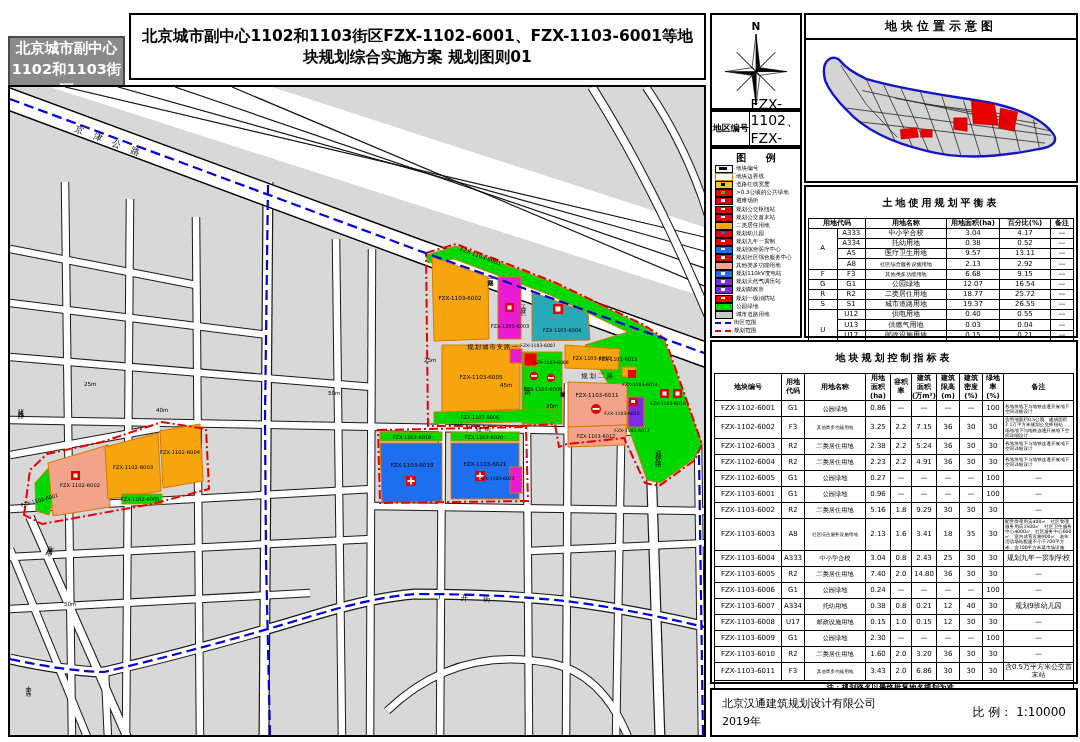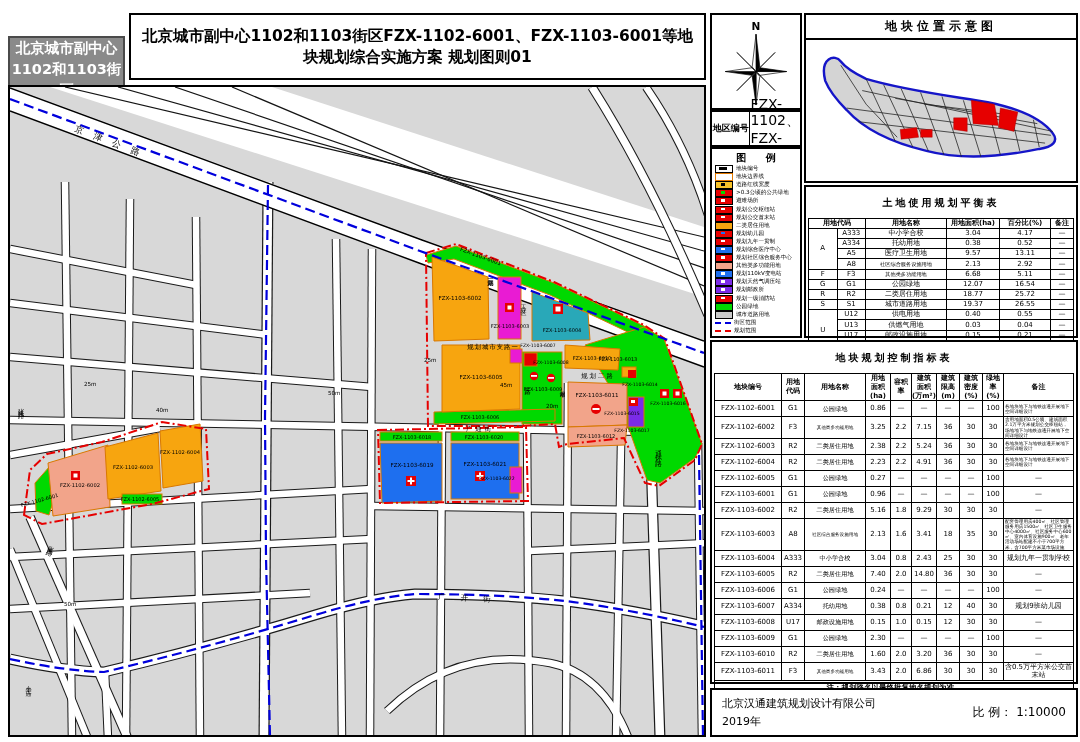--- a/index.html
+++ b/index.html
@@ -521,21 +521,21 @@
             <td style="font-size:5.2px">社区综合服务设施用地</td>
             <td>2.13</td>
             <td>2.92</td>
             <td>—</td>
           </tr>
           <tr>
             <td rowspan="1" style="width:16px">F</td>
             <td>F3</td>
             <td style="font-size:5.2px">其他类多功能用地</td>
             <td>6.68</td>
-            <td>5.11</td>
+            <td>9.15</td>
             <td>—</td>
           </tr>
           <tr>
             <td rowspan="1" style="width:16px">G</td>
             <td>G1</td>
             <td>公园绿地</td>
             <td>12.07</td>
             <td>16.54</td>
             <td>—</td>
           </tr>

